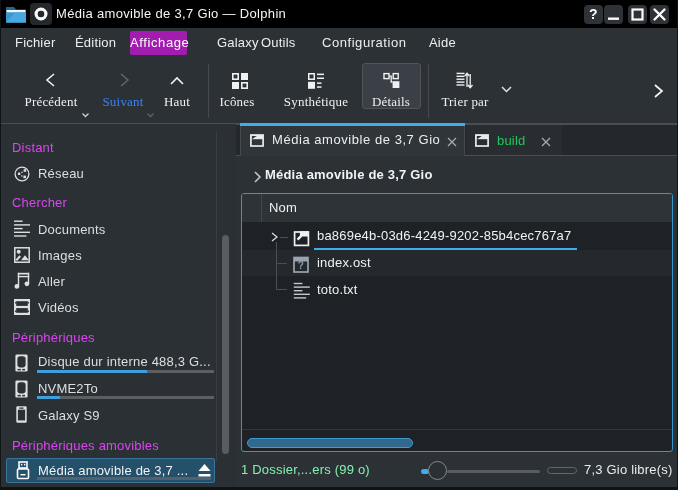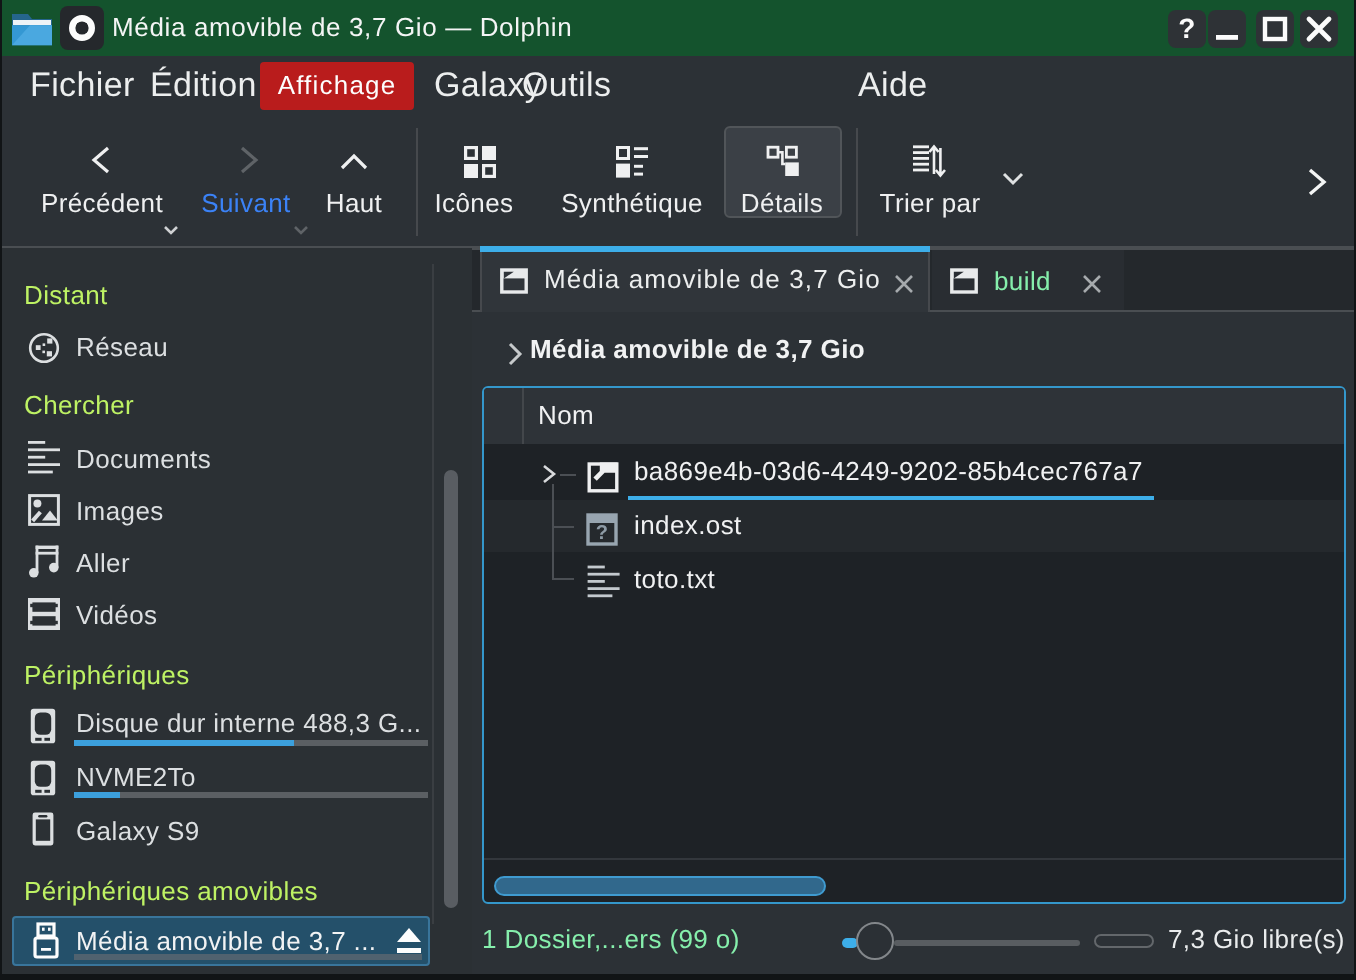--- a/index.html
+++ b/index.html
@@ -8,37 +8,37 @@
   font-family:"Liberation Sans", sans-serif;
   font-size:13px;
   letter-spacing:0.2px;
   color:#eff0f1;
   background:#2c3136;
   position:relative;
 }
 .abs { position:absolute; }
 
 
-#titlebar { position:absolute; left:0; top:0; width:678px; height:28px; background:#14532d; }
+#titlebar { position:absolute; left:0; top:0; width:678px; height:28px; background:#000000; }
 #title-text { position:absolute; left:56px; top:0; height:28px; line-height:28px; color:#f4f5f5; font-size:13px; }
 .winbtn { position:absolute; top:5px; width:19px; height:19px; background:#2e3236; border-radius:4px; }
 
 
 #menubar { position:absolute; left:1px; top:28px; width:676px; height:30px; background:#2c3136; }
-.menuitem { position:absolute; top:0; height:30px; line-height:30px; color:#eceeee; font-size:17px; }
-#menu-affichage { position:absolute; left:129px; top:2.5px; width:77px; height:24px; background:#b91c1c; color:#fdfdfd; text-align:center; line-height:24px; border-radius:2px; }
-
-
-#toolbar { position:absolute; left:1px; top:58px; width:676px; height:65px; background:#2c3136; }
+.menuitem { position:absolute; top:0; height:30px; line-height:30px; color:#eceeee; font-size:13px; }
+#menu-affichage { position:absolute; left:129px; top:2.5px; width:57px; height:24px; background:#a21caf; color:#fdfdfd; text-align:center; line-height:24px; border-radius:2px; }
+
+
+#toolbar { position:absolute; left:1px; top:58px; width:676px; height:65px; background:#2c3136;font-family:Liberation Serif, serif; }
 .tlabel { position:absolute; width:120px; text-align:center; font-size:13px; top:36px; }
 .sep { position:absolute; width:1px; background:#46494d; top:6px; height:54px; }
 
 
 #sidebar { position:absolute; left:1px; top:124px; width:235px; height:363px; background:#2b3034; }
-.sheader { position:absolute; left:11px; color:#bef264; font-size:13px; }
+.sheader { position:absolute; left:11px; color:#d946ef; font-size:13px; }
 .srow { position:absolute; left:37px; color:#dcdfe1; font-size:13px; }
 
 
 #tabbar { position:absolute; left:236px; top:124px; width:441px; height:32px; background:#24282c; border-top:1px solid #4a4e52; }
 
 
 #view { position:absolute; left:241px; top:193px; width:432px; height:259px; background:#1e2226; border:1px solid #3497cb; border-radius:3px; overflow:hidden; }
 
 #statusbar { position:absolute; left:236px; top:452px; width:441px; height:35px; background:#2c3136; }
 
@@ -84,20 +84,21 @@
       </svg>
     </div>
 </div>
 
 <div id="menubar">
   <div class="menuitem" style="left:14px">Fichier</div>
   <div class="menuitem" style="left:74px">Édition</div>
   <div id="menu-affichage" style="letter-spacing:0.6px">Affichage</div>
   <div class="menuitem" style="left:216px">Galaxy</div>
   <div class="menuitem" style="left:260px">Outils</div>
+  <div class="menuitem" style="left:321px;letter-spacing:0.55px">Configuration</div>
   <div class="menuitem" style="left:428px">Aide</div>
 </div>
 
 <div id="toolbar">
 
   <svg class="abs" style="left:42px;top:14px" width="16" height="16" viewBox="0 0 16 16">
       <path d="M11 2 L4 8 L11 14" fill="none" stroke="#eff0f1" stroke-width="1.6"></path>
     </svg>
   <div class="tlabel" style="left:-10px">Précédent</div>
   <svg class="abs" style="left:80px;top:54px" width="9" height="6" viewBox="0 0 9 6">
@@ -284,21 +285,21 @@
 <svg class="abs" style="left:445px;top:135px" width="14" height="14" viewBox="0 0 14 14">
     <path d="M3 3 L11 11 M11 3 L3 11" stroke="#a6aaad" stroke-width="1.3"></path>
   </svg>
 
 <div class="abs" style="left:466px;top:125px;width:96px;height:30px;background:#292d32"></div>
 <svg class="abs" style="left:475px;top:133px" width="14" height="14" viewBox="0 0 14 14">
   <rect x="0.9" y="2" width="12.2" height="11" fill="none" stroke="#e8eaeb" stroke-width="1.7"></rect>
   <rect x="0.9" y="2" width="12.2" height="4.2" fill="#e8eaeb"></rect>
   <path d="M1.9 2.9 H6.9 L1.9 6.2 Z" fill="#292d32"></path>
 </svg>
-<div class="abs" style="left:497px;top:125px;height:31px;line-height:31px;color:#86efac">build</div>
+<div class="abs" style="left:497px;top:125px;height:31px;line-height:31px;color:#22c55e">build</div>
 <svg class="abs" style="left:539px;top:135px" width="14" height="14" viewBox="0 0 14 14">
     <path d="M3 3 L11 11 M11 3 L3 11" stroke="#a6aaad" stroke-width="1.3"></path>
   </svg>
 
 <svg class="abs" style="left:252px;top:170px" width="11" height="14" viewBox="0 0 11 14">
     <path d="M3 2 L8 7 L3 12" fill="none" stroke="#c6c9cb" stroke-width="1.5"></path>
   </svg>
 <div class="abs" style="left:265px;top:156px;height:37px;line-height:37px;font-weight:bold;color:#f1f2f3;font-size:13px">Média amovible de 3,7 Gio</div>
 
 <div id="view">

